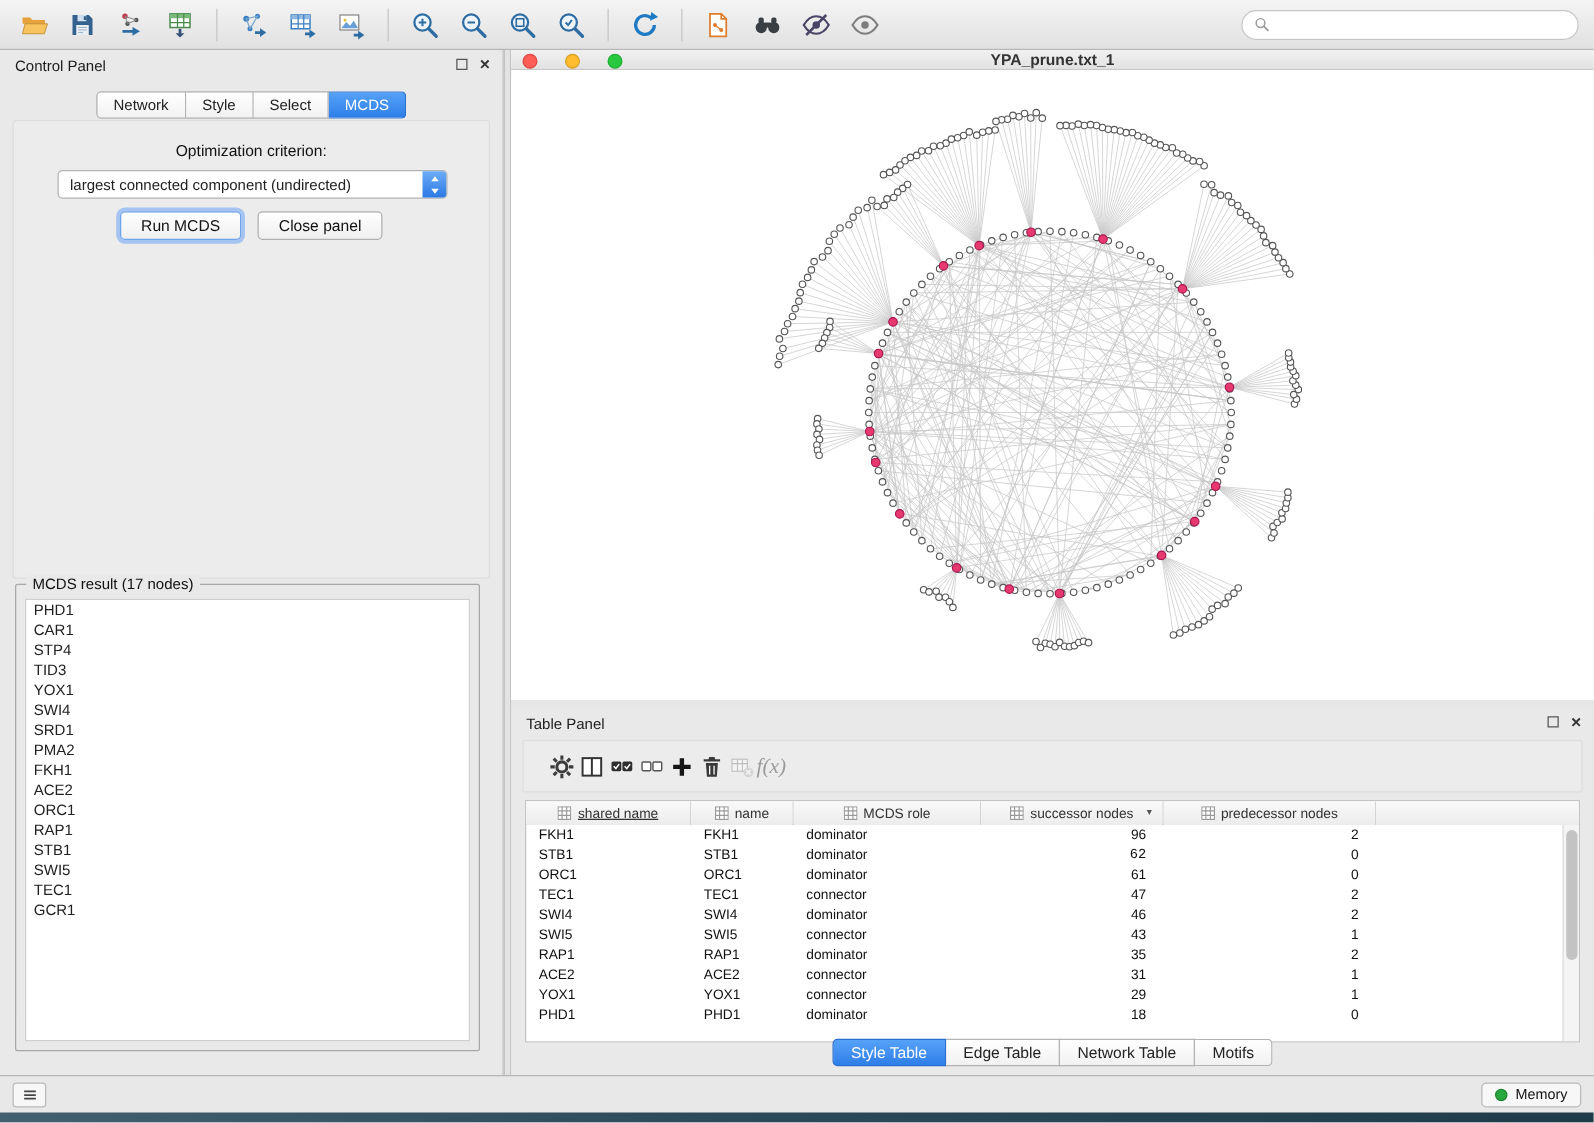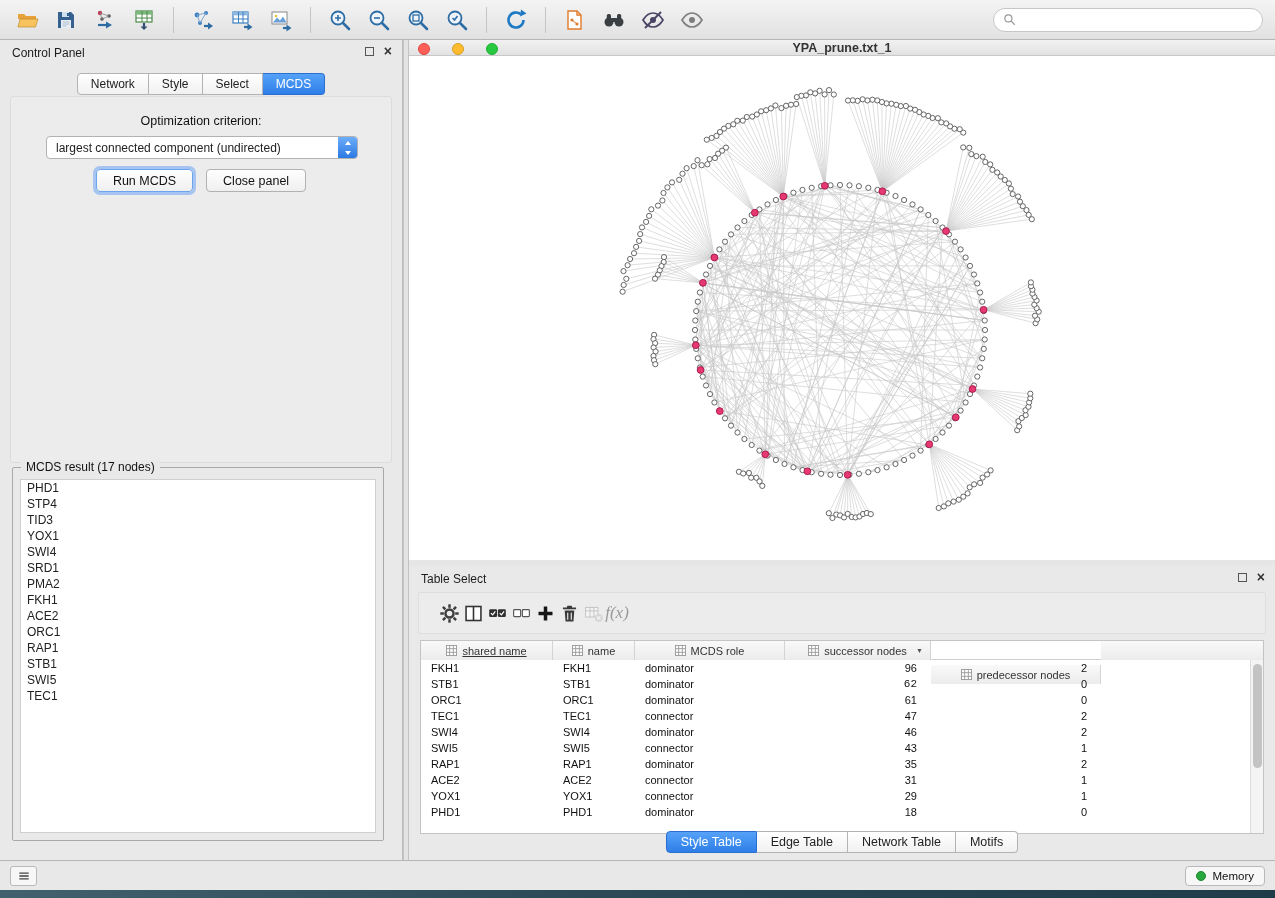--- a/index.html
+++ b/index.html
@@ -253,33 +253,35 @@
     </div>
     <div class="btn-row">
       <button class="btn focused">Run MCDS</button>
       <button class="btn">Close panel</button>
     </div>
   </div>
   <div id="mcds-fieldset">
     <span id="mcds-legend">MCDS result (17 nodes)</span>
     <div id="mcds-list">
         <div class="mcds-item">PHD1</div>
+        <div class="mcds-item">CAR1</div>
         <div class="mcds-item">STP4</div>
         <div class="mcds-item">TID3</div>
         <div class="mcds-item">YOX1</div>
         <div class="mcds-item">SWI4</div>
         <div class="mcds-item">SRD1</div>
         <div class="mcds-item">PMA2</div>
         <div class="mcds-item">FKH1</div>
         <div class="mcds-item">ACE2</div>
         <div class="mcds-item">ORC1</div>
         <div class="mcds-item">RAP1</div>
         <div class="mcds-item">STB1</div>
         <div class="mcds-item">SWI5</div>
         <div class="mcds-item">TEC1</div>
+        <div class="mcds-item">GCR1</div>
       </div>
   </div>
 </div>
 
 <div id="v-splitter"></div>
 
 <div id="network-window">
   <div id="net-titlebar">
     <span class="tl red"></span>
     <span class="tl yellow"></span>
@@ -994,21 +996,21 @@
           <circle cx="546.8" cy="355.3" r="3.4"></circle>
           <circle cx="398.4" cy="409.3" r="3.4"></circle>
         </g>
       </svg></div>
 </div>
 
 <div id="h-splitter"></div>
 
 <div id="table-panel">
   <div class="panel-header">
-    <span>Table Select</span>
+    <span>Table Panel</span>
     <span class="ph-icons">
       <span class="float-glyph"></span>
       <span class="close-glyph">×</span>
     </span>
   </div>
   <div id="tp-toolbar">
       <span class="tpicon">
         <svg viewBox="0 0 24 24">
           <circle cx="12" cy="12" r="4.6" fill="none" stroke="#3c3c3c" stroke-width="2.8"></circle>
           <g stroke="#3c3c3c" stroke-width="2.8">
@@ -1103,21 +1105,21 @@
           <svg width="11" height="11" viewBox="0 0 12 12">
             <rect x="0.5" y="0.5" width="11" height="11" fill="#fff" stroke="#999"></rect>
             <line x1="0.5" y1="4" x2="11.5" y2="4" stroke="#999"></line>
             <line x1="0.5" y1="8" x2="11.5" y2="8" stroke="#999"></line>
             <line x1="4" y1="0.5" x2="4" y2="11.5" stroke="#999"></line>
             <line x1="8" y1="0.5" x2="8" y2="11.5" stroke="#999"></line>
           </svg>
           <span>successor nodes</span>
           <span class="sortarrow">▼</span>
         </div>
-        <div class="th" style="width: 170px; margin-top: 24px;">
+        <div class="th" style="width: 170px;">
           <svg width="11" height="11" viewBox="0 0 12 12">
             <rect x="0.5" y="0.5" width="11" height="11" fill="#fff" stroke="#999"></rect>
             <line x1="0.5" y1="4" x2="11.5" y2="4" stroke="#999"></line>
             <line x1="0.5" y1="8" x2="11.5" y2="8" stroke="#999"></line>
             <line x1="4" y1="0.5" x2="4" y2="11.5" stroke="#999"></line>
             <line x1="8" y1="0.5" x2="8" y2="11.5" stroke="#999"></line>
           </svg>
           <span>predecessor nodes</span>
         </div>
         <div class="th filler"></div>

